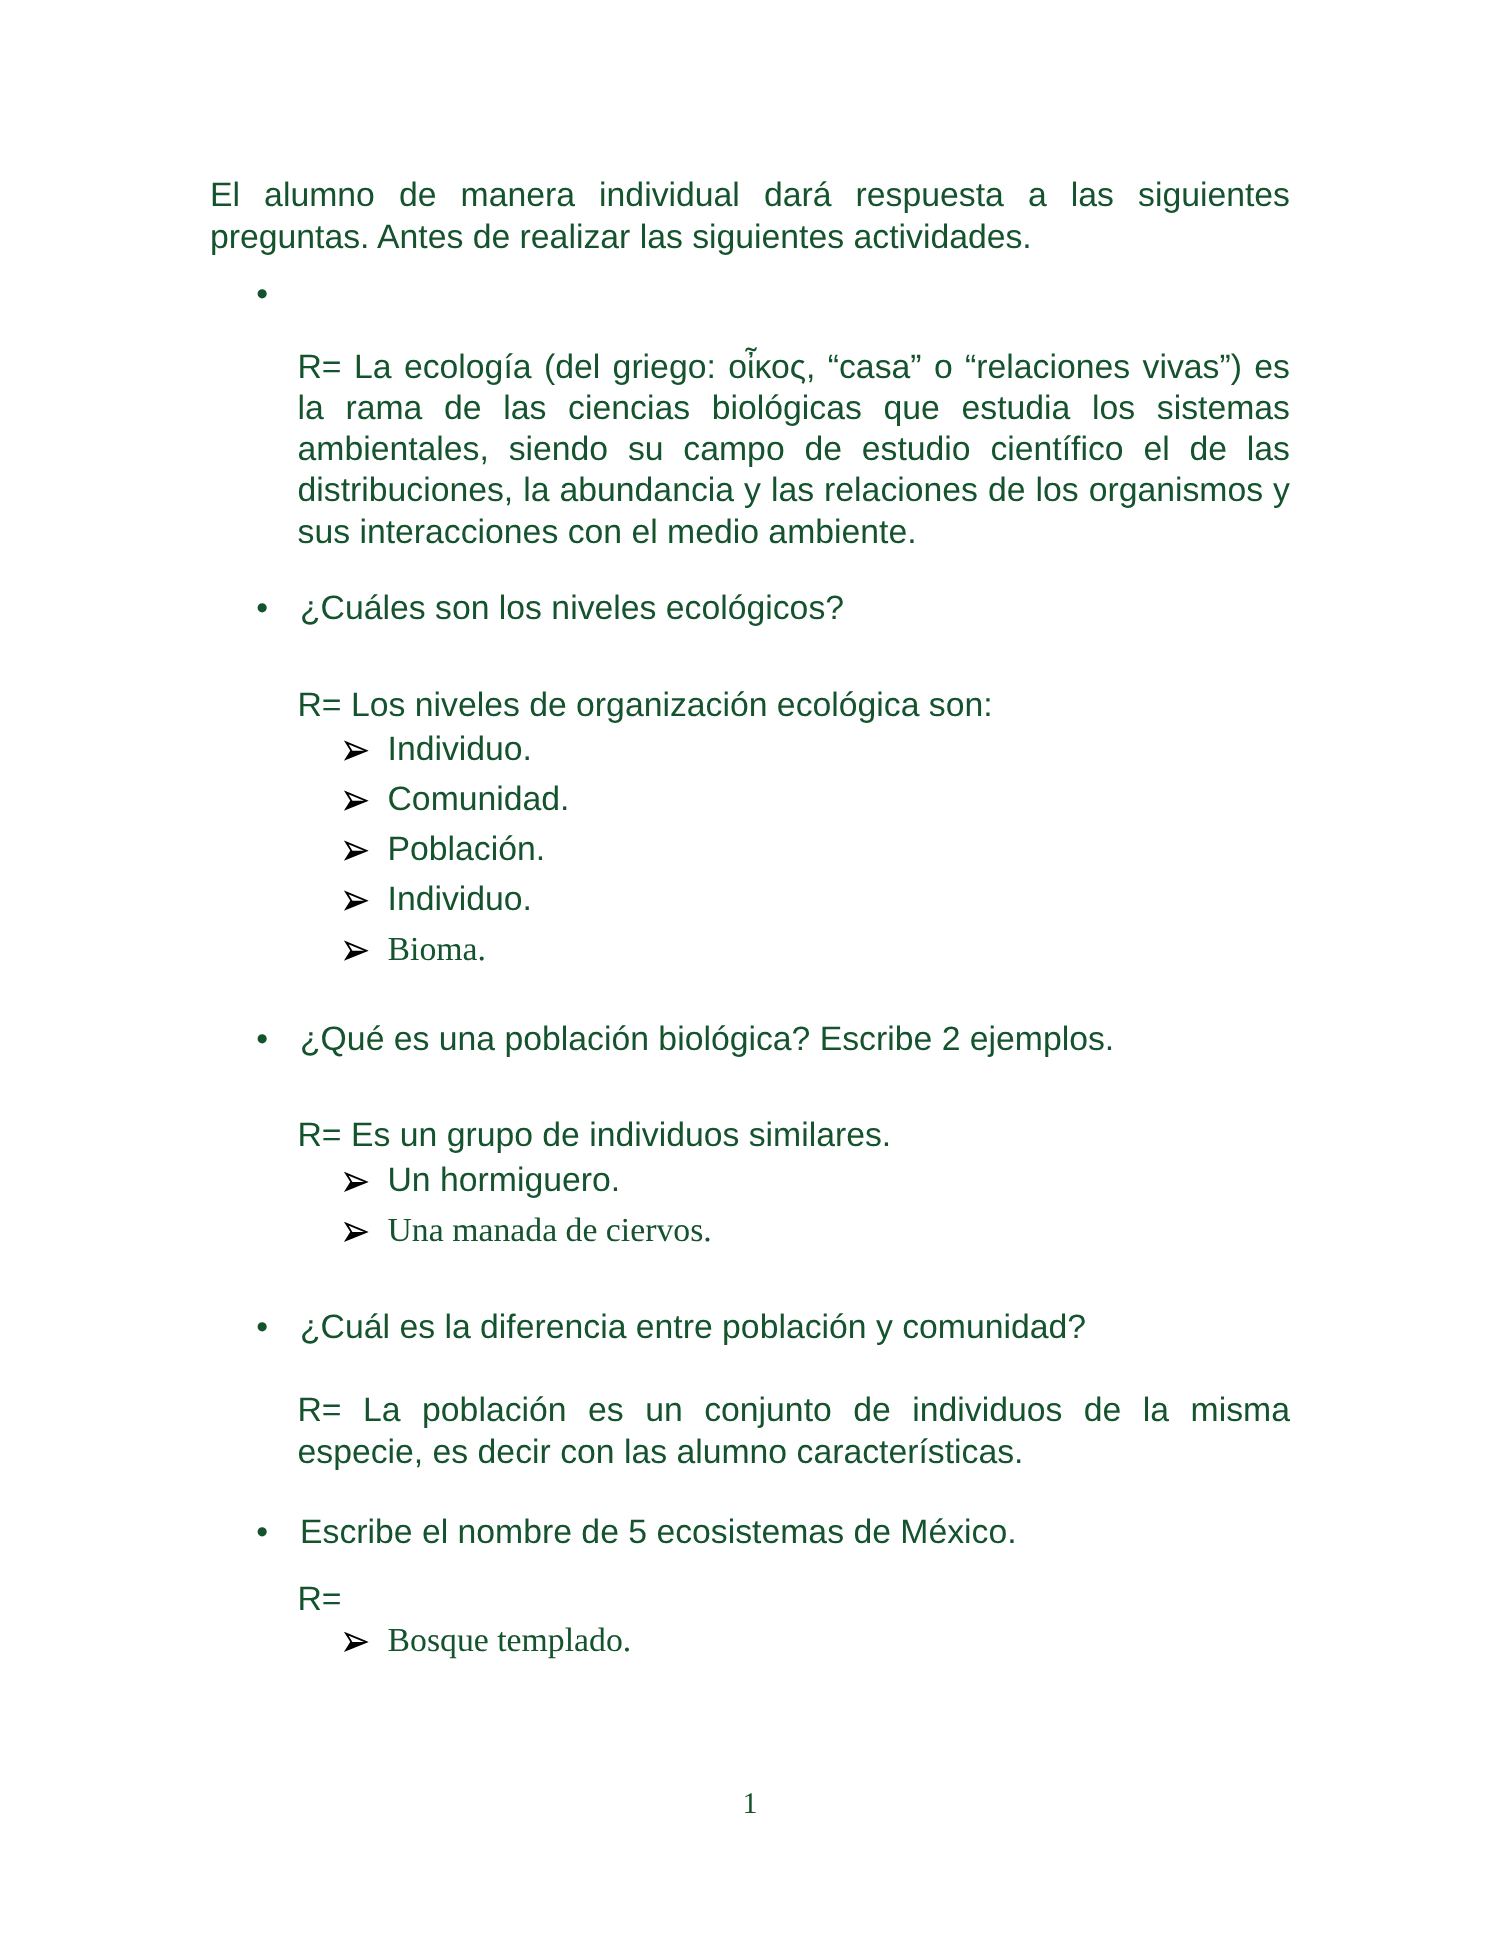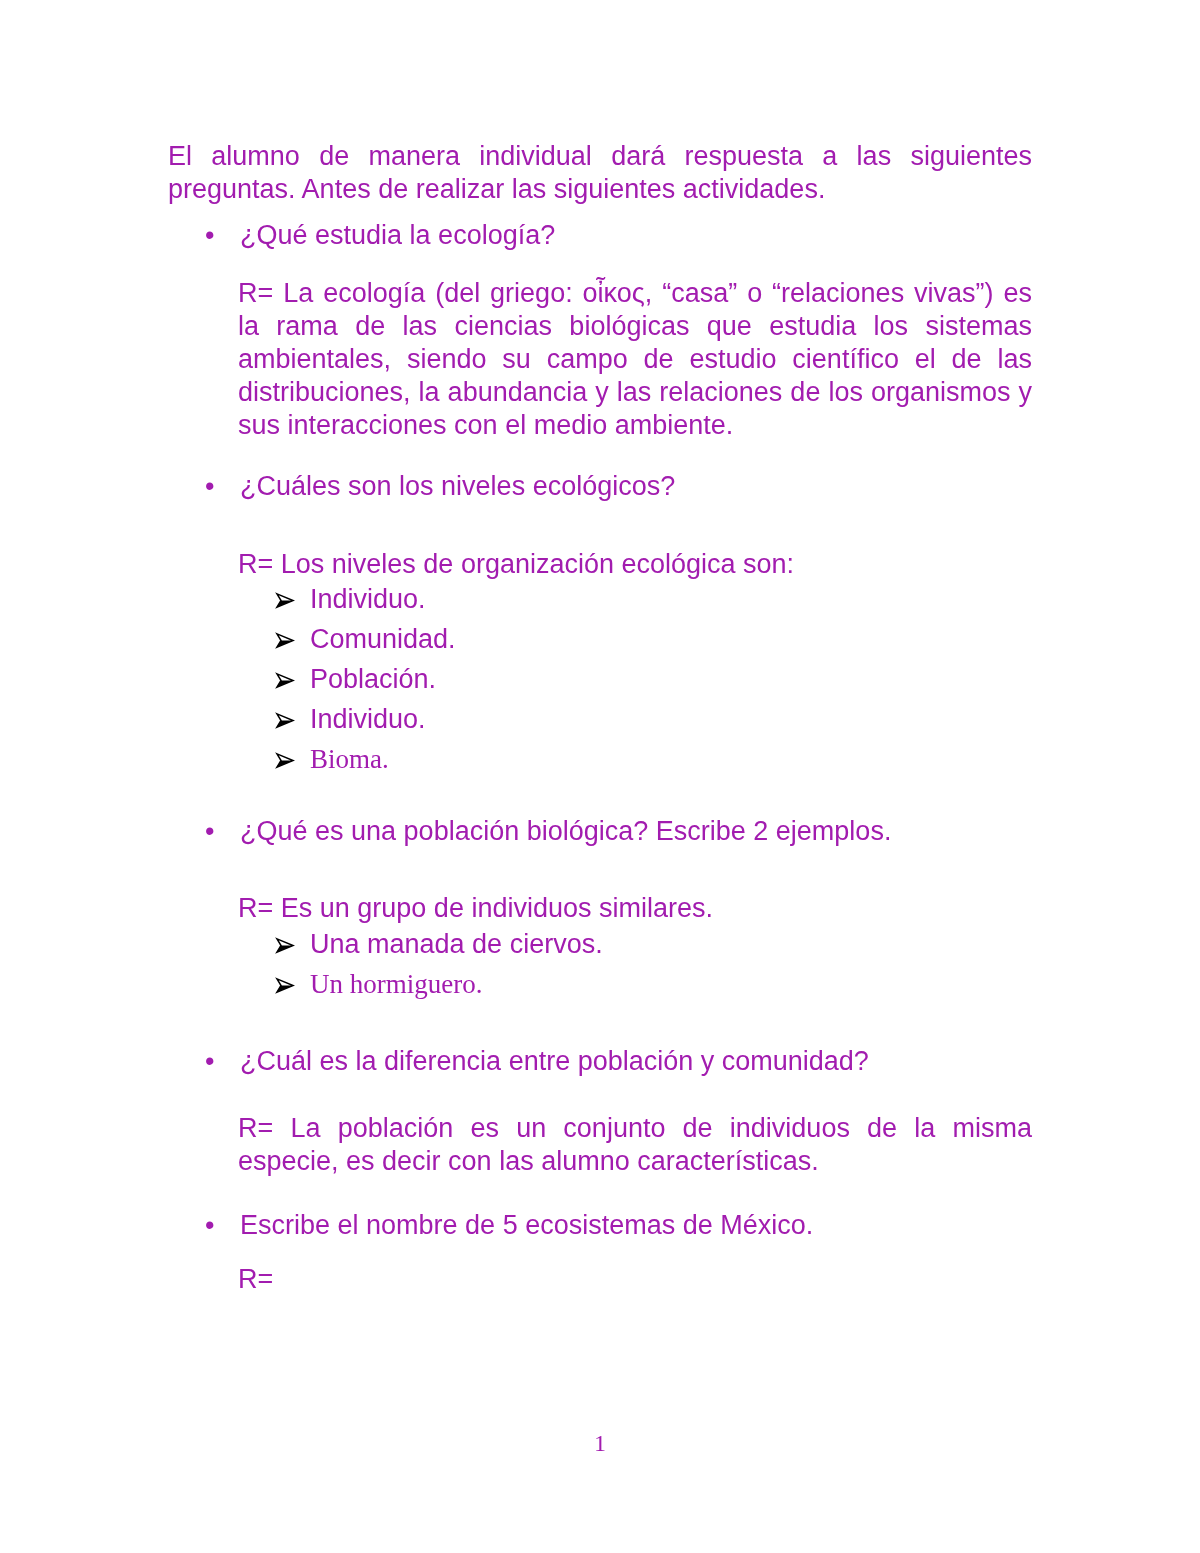--- a/index.html
+++ b/index.html
@@ -6,21 +6,21 @@
     margin: 0;
     padding: 0;
     background: #ffffff;
   }
   .page {
     position: relative;
     width: 1200px;
     height: 1553px;
     margin: 0 auto;
     background: #ffffff;
-    color: #a21caf;
+    color: #14532d;
     font-family: "Liberation Sans", "DejaVu Sans", sans-serif;
     font-size: 27px;
     line-height: 33px;
     box-sizing: border-box;
     padding: 140px 168px 0 168px;
     overflow: hidden;
   }
   .para-justify {
     text-align: justify;
   }
@@ -70,21 +70,20 @@
 </style>
 </head>
 <body>
 
 <div class="page">
 
   <div class="para-justify">El alumno de manera individual dará respuesta a las siguientes preguntas. Antes de realizar las siguientes actividades.</div>
 
   <div class="q-row" style="margin-top:13px">
     <span class="q-bullet">•</span>
-    <span>¿Qué estudia la ecología?</span>
   </div>
   <div class="answer para-justify" style="margin-top:25px">R= La ecología (del griego: οἶκος, “casa” o “relaciones vivas”) es la rama de las ciencias biológicas que estudia los sistemas ambientales, siendo su campo de estudio científico el de las distribuciones, la abundancia y las relaciones de los organismos y sus interacciones con el medio ambiente.</div>
 
   <div class="q-row" style="margin-top:28px">
     <span class="q-bullet">•</span>
     <span>¿Cuáles son los niveles ecológicos?</span>
   </div>
   <div class="answer" style="margin-top:45px">R= Los niveles de organización ecológica son:</div>
   <div class="arrow-list" style="margin-top:2px">
     <div class="li-row">
@@ -140,42 +139,53 @@
   </div>
   <div class="answer" style="margin-top:44px">R= Es un grupo de individuos similares.</div>
   <div class="arrow-list" style="margin-top:3px">
     <div class="li-row">
       <span class="li-arrow">
           <svg viewBox="0 0 20 18" width="20" height="17">
             <path d="M1.5 2 L18.5 9 L1.5 16 L5.8 9 Z" fill="#ffffff" stroke="#000000" stroke-width="1.6" stroke-linejoin="miter"></path>
             <path d="M1.5 16 L18.5 9 L5.8 9 Z" fill="#000000"></path>
           </svg>
         </span>
-      <span>Una manada de ciervos.</span>
+      <span>Un hormiguero.</span>
     </div>
     <div class="li-row">
       <span class="li-arrow">
           <svg viewBox="0 0 20 18" width="20" height="17">
             <path d="M1.5 2 L18.5 9 L1.5 16 L5.8 9 Z" fill="#ffffff" stroke="#000000" stroke-width="1.6" stroke-linejoin="miter"></path>
             <path d="M1.5 16 L18.5 9 L5.8 9 Z" fill="#000000"></path>
           </svg>
         </span>
-      <span>Un hormiguero.</span>
+      <span>Una manada de ciervos.</span>
     </div>
   </div>
 
   <div class="q-row" style="margin-top:44px">
     <span class="q-bullet">•</span>
     <span>¿Cuál es la diferencia entre población y comunidad?</span>
   </div>
   <div class="answer para-justify" style="margin-top:34px">
     <div>R= La población es un conjunto de individuos de la misma especie, es decir con las alumno características.</div>
   </div>
 
   <div class="q-row" style="margin-top:31px">
     <span class="q-bullet">•</span>
     <span>Escribe el nombre de 5 ecosistemas de México.</span>
   </div>
   <div class="answer" style="margin-top:21px">R=</div>
+  <div class="arrow-list" style="margin-top:0">
+    <div class="li-row">
+      <span class="li-arrow">
+          <svg viewBox="0 0 20 18" width="20" height="17">
+            <path d="M1.5 2 L18.5 9 L1.5 16 L5.8 9 Z" fill="#ffffff" stroke="#000000" stroke-width="1.6" stroke-linejoin="miter"></path>
+            <path d="M1.5 16 L18.5 9 L5.8 9 Z" fill="#000000"></path>
+          </svg>
+        </span>
+      <span>Bosque templado.</span>
+    </div>
+  </div>
 
   <div class="page-number">1</div>
 
 </div>
 
 </body></html>

